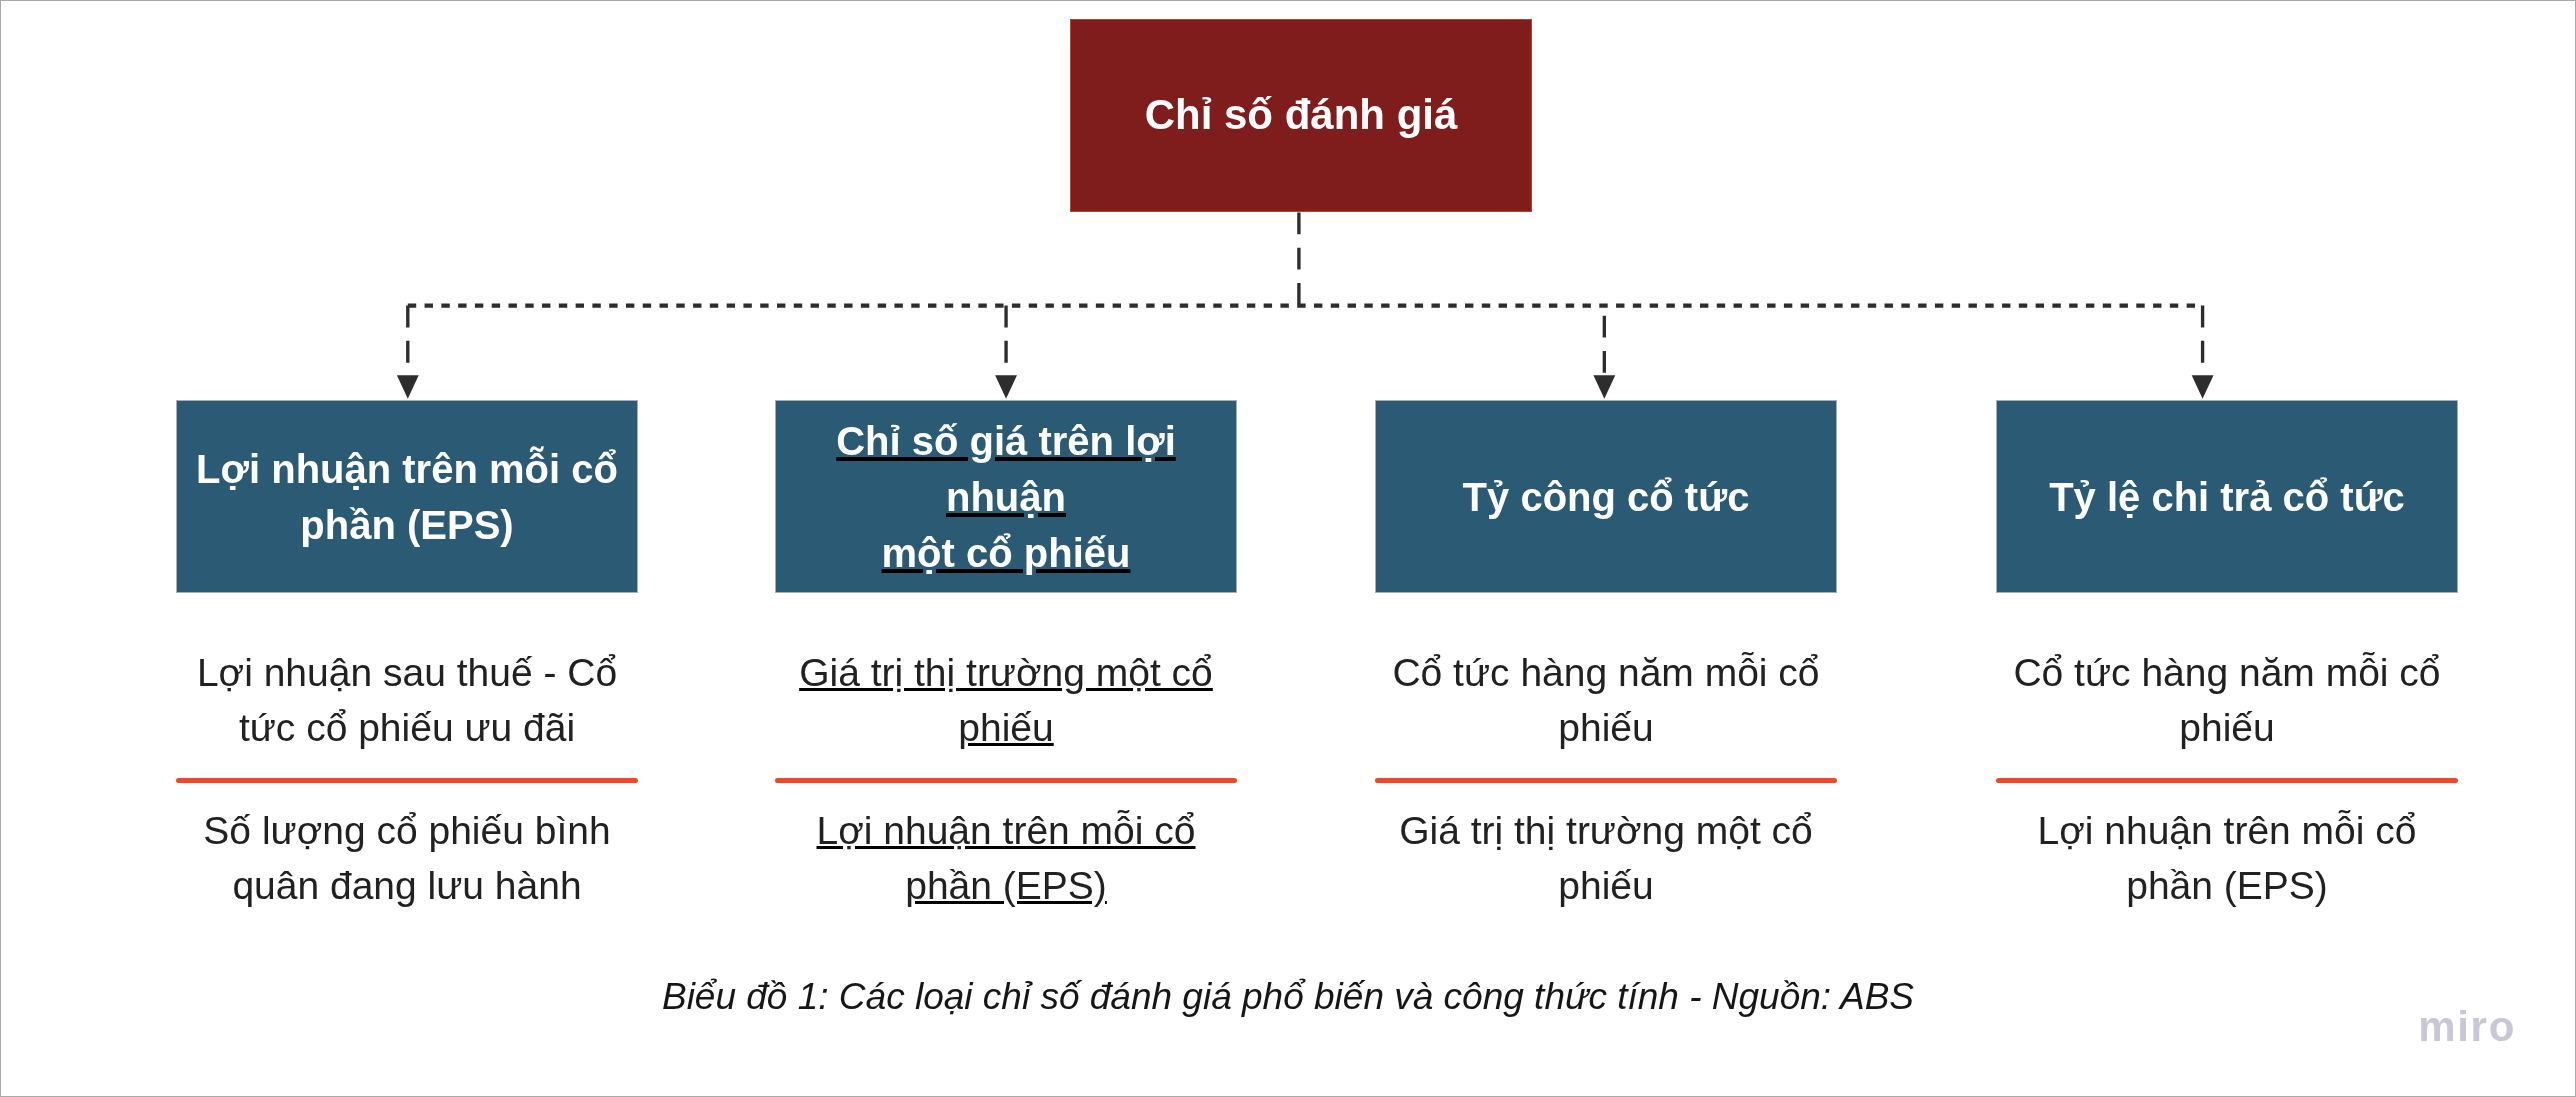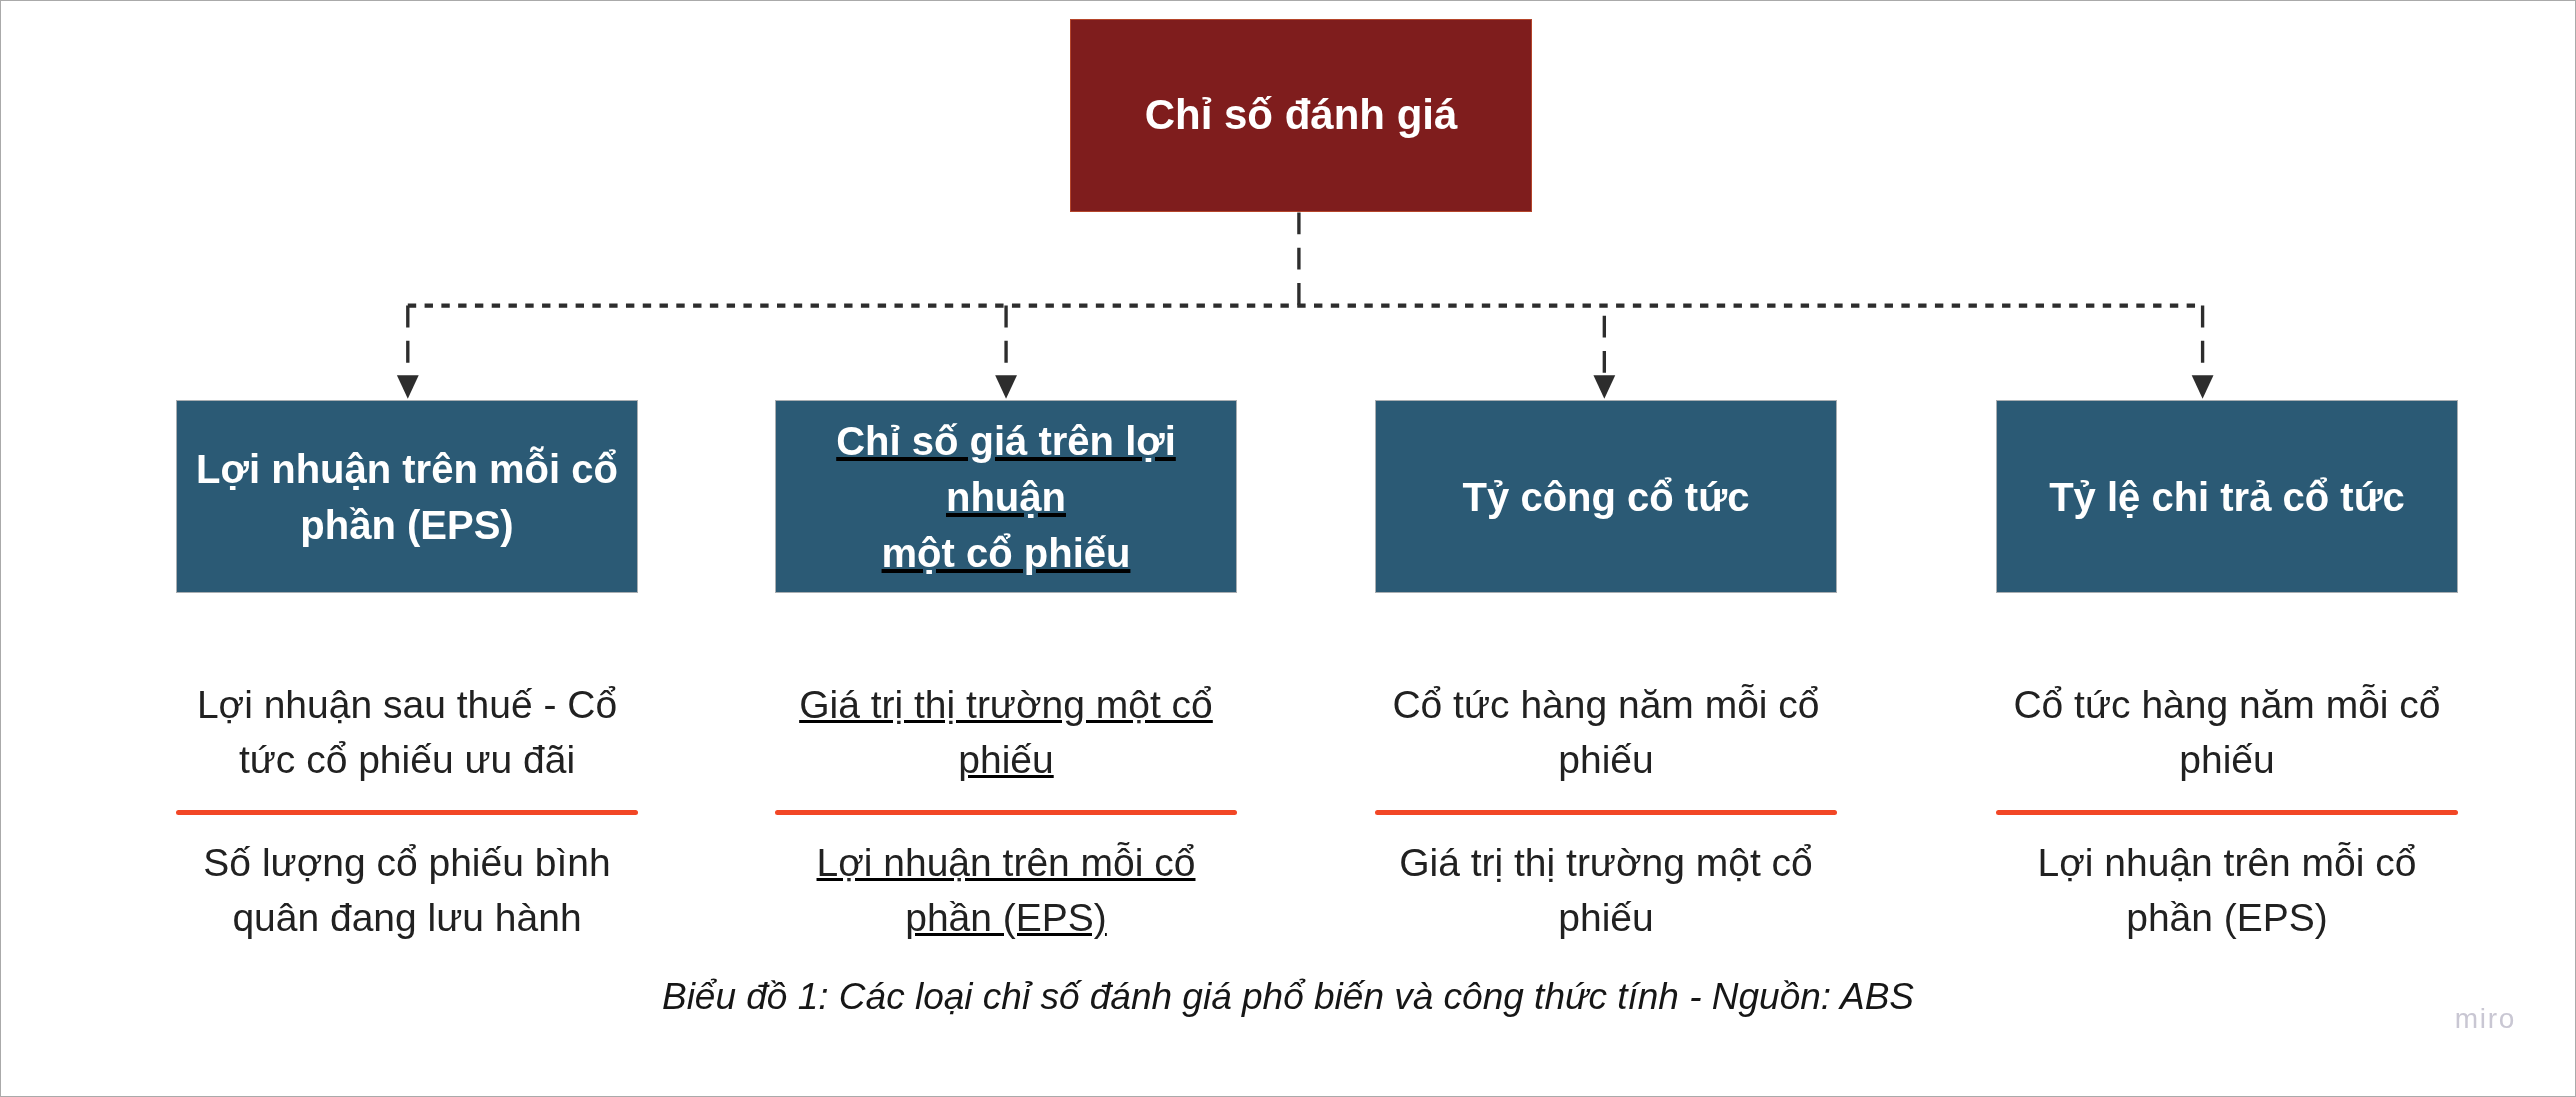--- a/index.html
+++ b/index.html
@@ -40,40 +40,40 @@
     border:1.7px solid #a9aeb2;
     box-sizing:border-box;
     display:flex;align-items:center;justify-content:center;
     text-align:center;
     color:#ffffff;
     padding:0 11.8px;
   }
   .category-node .node-label{
     font-size:40px;font-weight:bold;line-height:1.40;white-space:pre-line;
   }
-  .formula{margin-top:84px;width:100%;}
+  .formula{margin-top:52px;width:100%;}
   .formula-num,.formula-den{
     text-align:center;
     font-size:39px;line-height:1.42;
     color:#212121;
     white-space:pre-line;
   }
   .formula-divider{
     height:5px;background:#F24726;border-radius:2.5px;
     margin:22px 0 20px 0;
   }
   .caption{
     position:absolute;left:0;right:0;top:975px;
     text-align:center;
     font-size:37px;font-weight:normal;font-style:italic;
     color:#161616;
   }
   .watermark{
     position:absolute;right:59px;top:1002px;
-    font-size:28px;font-weight:400;letter-spacing:1.7px;
+    font-size:42px;font-weight:700;letter-spacing:1.7px;
     color:#C9C7D3;
   }
 </style>
 </head>
 <body>
 
 <div class="canvas">
 
   <svg class="connectors" viewBox="0 0 3064 1305" xmlns="http://www.w3.org/2000/svg">
 

